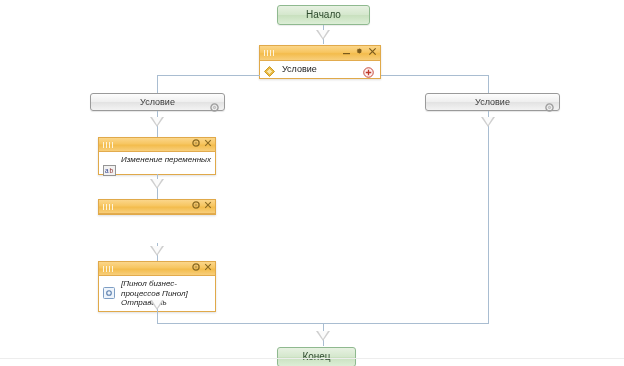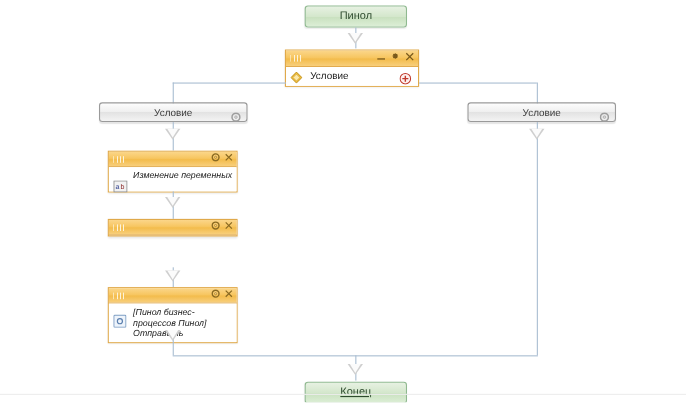--- a/index.html
+++ b/index.html
@@ -162,21 +162,21 @@
     height: 1px;
     background: #ededed;
   }
 </style>
 </head>
 <body>
 
 <div id="canvas">
 
   <div class="term" style="left:277px; top:5px; width:93px;">
-    <span>Пинол</span>
+    <span>Начало</span>
   </div>
 
   <div class="conn v" style="left:323px; top:25px; height:19px;"></div>
   <div class="arrow" style="left:316px; top:30px;"></div>
 
   <div class="win big" style="left:259px; top:45px; width:122px;">
     <div class="win-title">
       <span class="grip"></span>
       <span class="win-btns">
         <svg width="9" height="9" viewBox="0 0 9 9">
@@ -312,18 +312,18 @@
     </div>
   </div>
 
   <div class="conn v" style="left:157px; top:303px; height:20px;"></div>
   <div class="arrow" style="left:150px; top:300px;"></div>
 
   <div class="conn h" style="left:157px; top:323px; width:332px;"></div>
   <div class="conn v" style="left:323px; top:323px; height:23px;"></div>
   <div class="arrow" style="left:316px; top:331px;"></div>
 
-  <div class="term" style="left:277px; top:347px; width:93px;text-decoration:underline;">
+  <div class="term" style="left:277px; top:347px; width:79px;">
     <span>Конец</span>
   </div>
 
   <div class="bottom-rule" style="top:358px;"></div>
 </div>
 
 </body></html>

